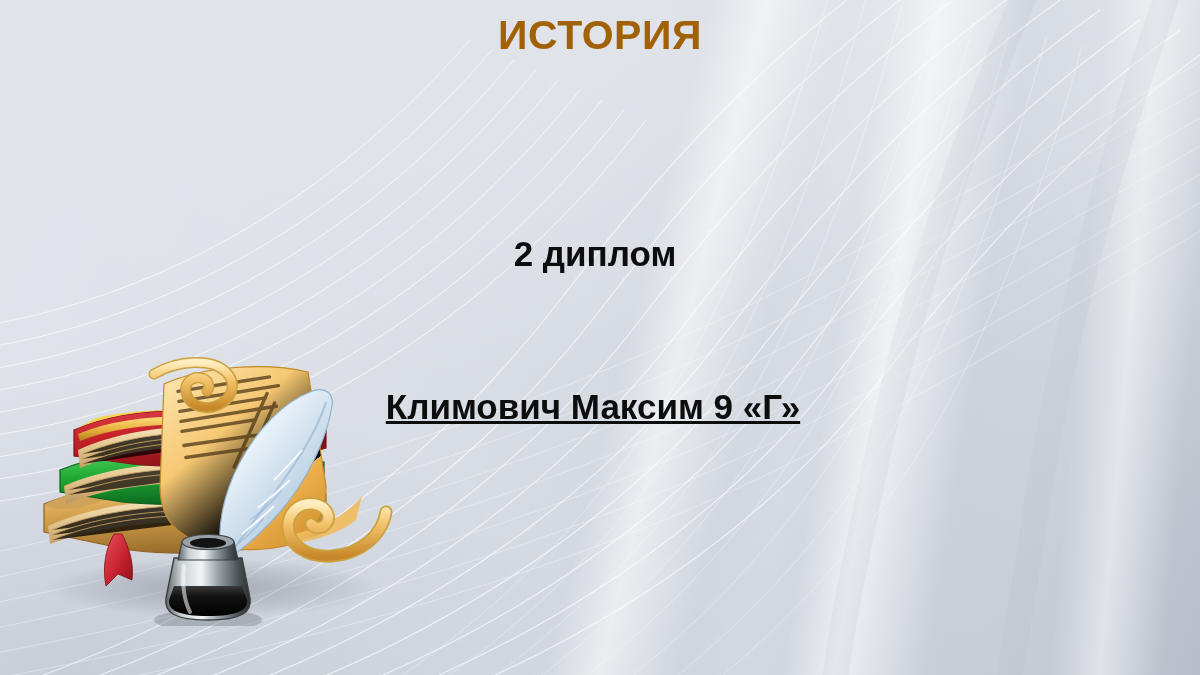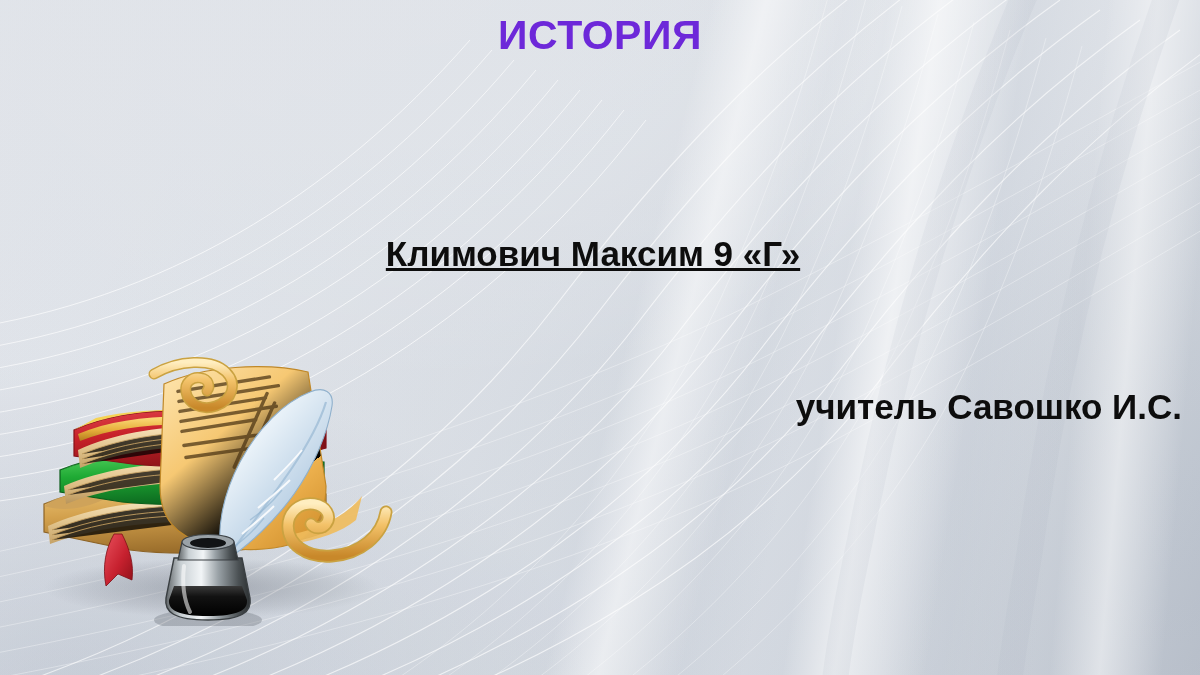--- a/index.html
+++ b/index.html
@@ -63,21 +63,21 @@
 
   
   .title{
     position:absolute;
     left:0;right:0;
     top:12px;
     text-align:center;
     font-size:41px;
     font-weight:700;
     letter-spacing:.5px;
-    color:#6d28d9;
+    color:#a16207;
     font-family:"Liberation Sans", sans-serif;
     white-space:pre;
   }
 
   
   .body-block{
     position:absolute;
     left:20px;right:18px;
     top:126px;
     font-size:35px;
@@ -179,22 +179,22 @@
       <g stroke="url(#fadeGrey)" fill="none" stroke-width="26" stroke-opacity="0.5">
         <path d="M1040,-40 C 960,140 900,330 860,540 C 845,610 838,650 834,690"></path>
         <path d="M1180,-40 C 1110,150 1060,340 1030,550 C 1018,620 1012,656 1008,692"></path>
       </g>
     </svg>
   </div>
 
   <div class="title">ИСТОРИЯ</div>
 
   <div class="body-block">
+    <span class="line l-diplom">2 диплом</span>
     <span class="line l-student1">Климович Максим 9 «Г»</span>
-    <span class="line l-teacher1">учитель Савошко И.С.</span>
     
     
   </div>
 
   <div class="illus">
     <svg viewBox="0 0 374 290" xmlns="http://www.w3.org/2000/svg" aria-hidden="true">
       <defs>
         <linearGradient id="gRedCover" x1="0" y1="0" x2="0.4" y2="1">
           <stop offset="0%" stop-color="#e0414a"></stop>
           <stop offset="45%" stop-color="#c62128"></stop>

